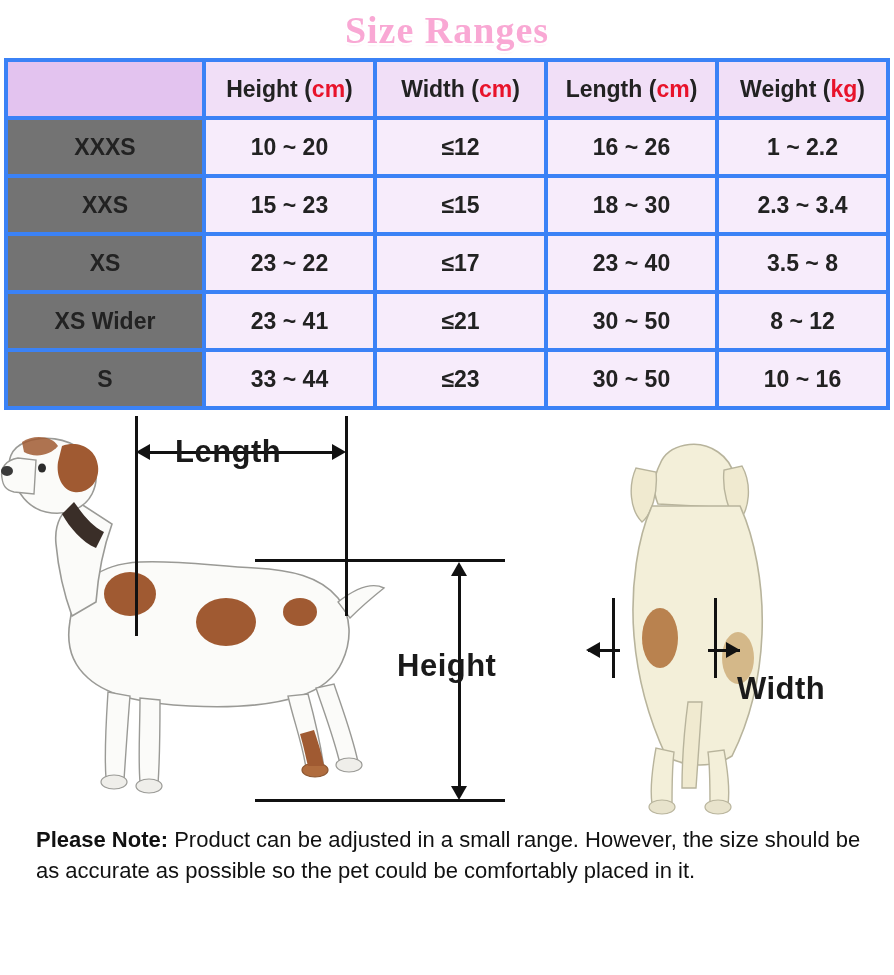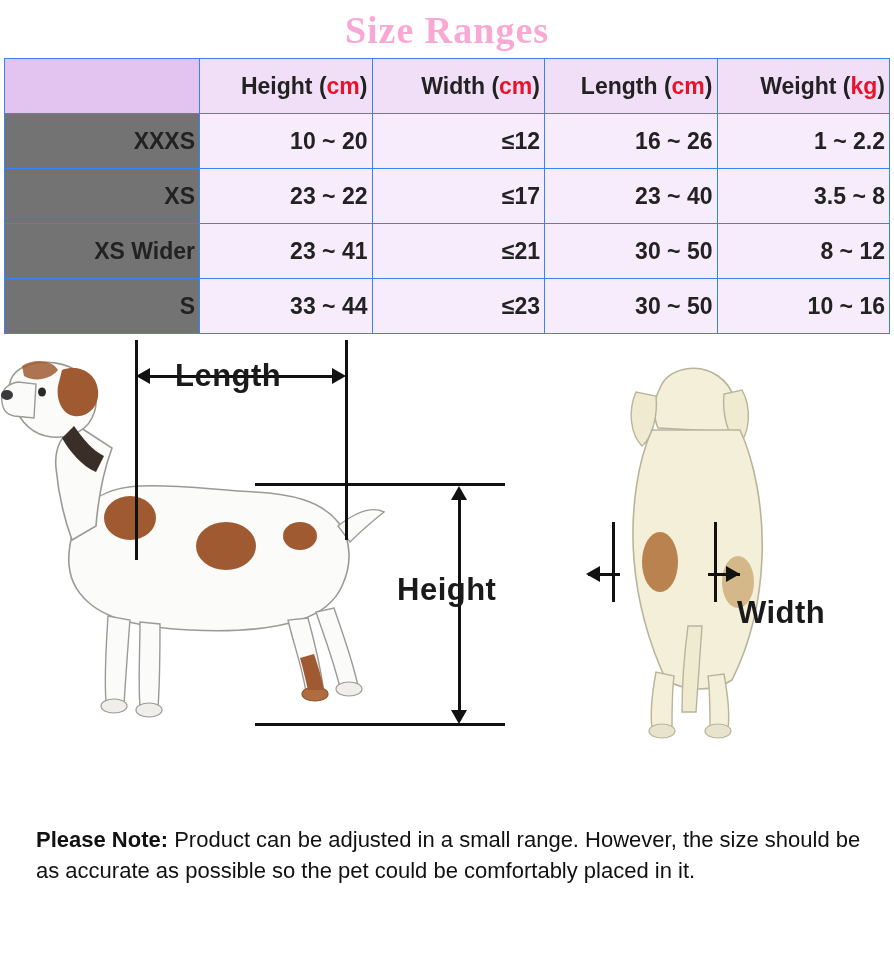--- a/index.html
+++ b/index.html
@@ -43,23 +43,23 @@
   .table-wrap {
     padding: 0 4px;
   }
   table.size-table {
     border-collapse: collapse;
     width: 886px;
     margin: 0 auto;
     table-layout: fixed;
   }
   table.size-table td, table.size-table th {
-    border: 1px solid #3b82f6;
+    border: 4px solid #3b82f6;
     height: 54px;
-    text-align: right;
+    text-align: center;
     vertical-align: middle;
     font-size: 23px;
     font-weight: bold;
     color: #222;
     padding: 0 4px;
   }
   th.col-head {
     background: #f1dff7;
     font-size: 23px;
   }
@@ -181,20 +181,27 @@
       </thead>
       <tbody>
         <tr>
           <td class="row-head">XXXS</td>
           <td class="cell">10 ~ 20</td>
           <td class="cell">≤12</td>
           <td class="cell">16 ~ 26</td>
           <td class="cell">1 ~ 2.2</td>
         </tr>
         <tr>
+          <td class="row-head">XXS</td>
+          <td class="cell">15 ~ 23</td>
+          <td class="cell">≤15</td>
+          <td class="cell">18 ~ 30</td>
+          <td class="cell">2.3 ~ 3.4</td>
+        </tr>
+        <tr>
           <td class="row-head">XS</td>
           <td class="cell">23 ~ 22</td>
           <td class="cell">≤17</td>
           <td class="cell">23 ~ 40</td>
           <td class="cell">3.5 ~ 8</td>
         </tr>
         <tr>
           <td class="row-head">XS Wider</td>
           <td class="cell">23 ~ 41</td>
           <td class="cell">≤21</td>

